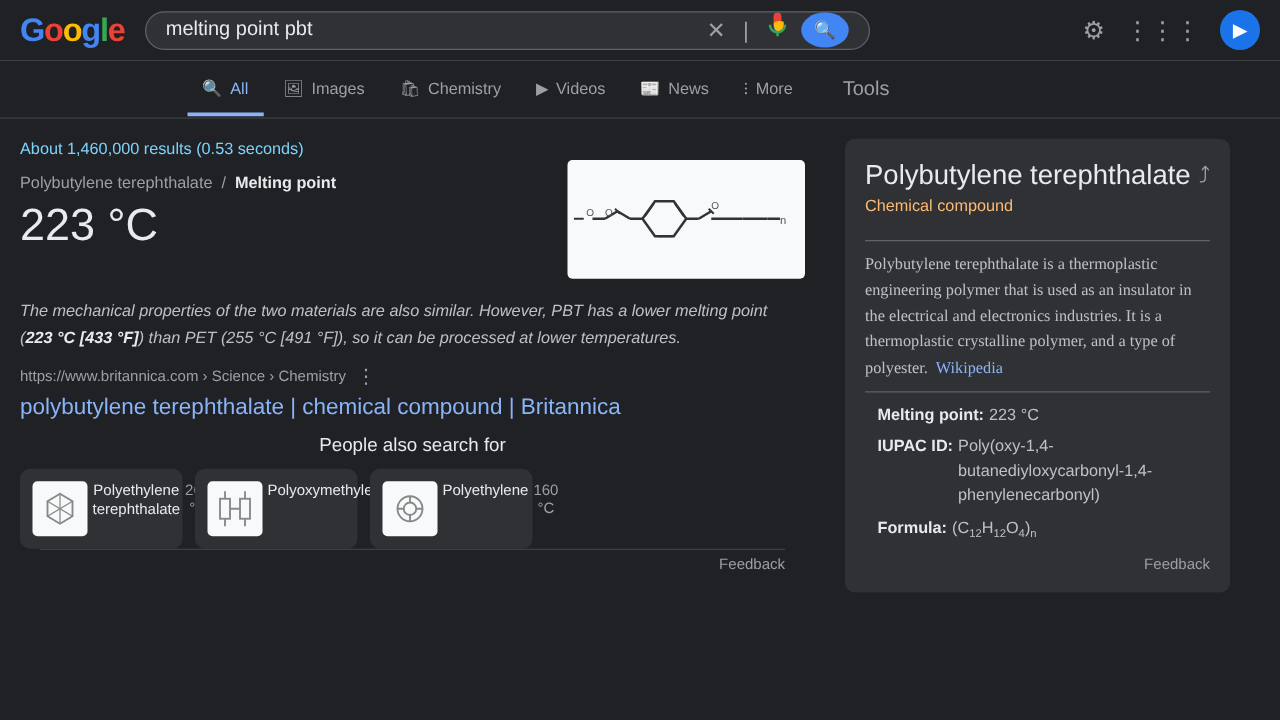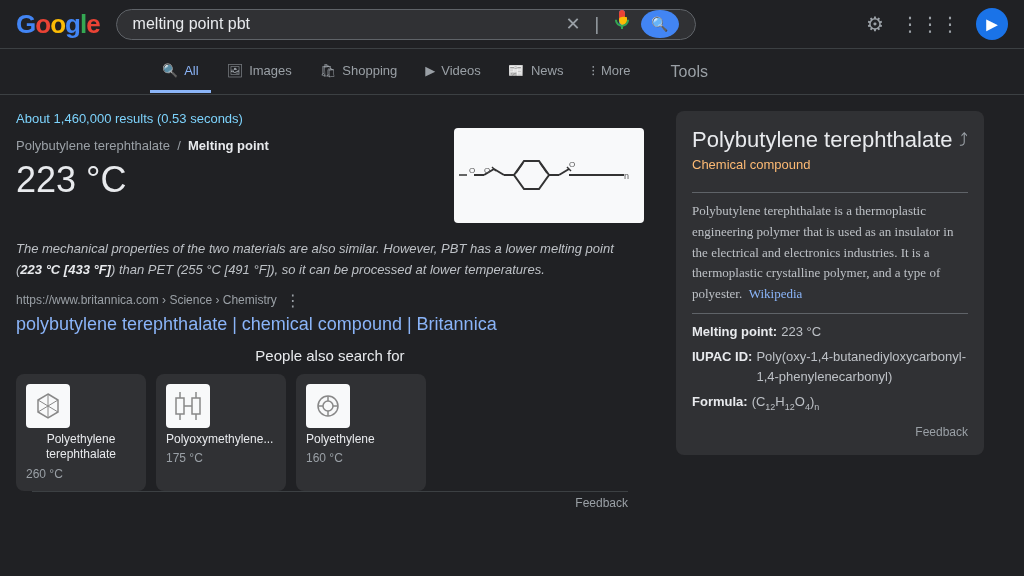--- a/index.html
+++ b/index.html
@@ -233,21 +233,21 @@
     }
     .people-cards {
       display: flex;
       gap: 10px;
     }
     .people-card {
       background: #303134;
       border-radius: 8px;
       padding: 10px;
       display: flex;
-      flex-direction: column;
+      flex-direction: row;
       align-items: flex-start;
       width: 130px;
       cursor: pointer;
       gap: 4px;
     }
     .people-card-top {
       display: flex;
       align-items: center;
       gap: 8px;
     }
@@ -319,21 +319,21 @@
       margin-bottom: 8px;
       font-family: Liberation Serif, serif;
     }
     .kc-description a {
       color: #8ab4f8;
       text-decoration: none;
       cursor: pointer;
     }
     .kc-row {
       display: flex;
-      margin: 6px 0;
+      margin: 6px 10px;
       font-size: 13px;
       line-height: 1.5;
     }
     .kc-label {
       font-weight: 700;
       color: #e8eaed;
       white-space: nowrap;
       margin-right: 4px;
     }
     .kc-value {
@@ -395,21 +395,21 @@
   <div class="nav-tab active">
     <span style="font-size:13px;">🔍</span>
     <span>All</span>
   </div>
   <div class="nav-tab">
     <span style="font-size:13px;">🖼</span>
     <span>Images</span>
   </div>
   <div class="nav-tab">
     <span style="font-size:13px;">🛍</span>
-    <span>Shopping</span>
+    <span>Chemistry</span>
   </div>
   <div class="nav-tab">
     <span style="font-size:13px;">▶</span>
     <span>Videos</span>
   </div>
   <div class="nav-tab">
     <span style="font-size:13px;">📰</span>
     <span>News</span>
   </div>
   <div class="nav-tab">

